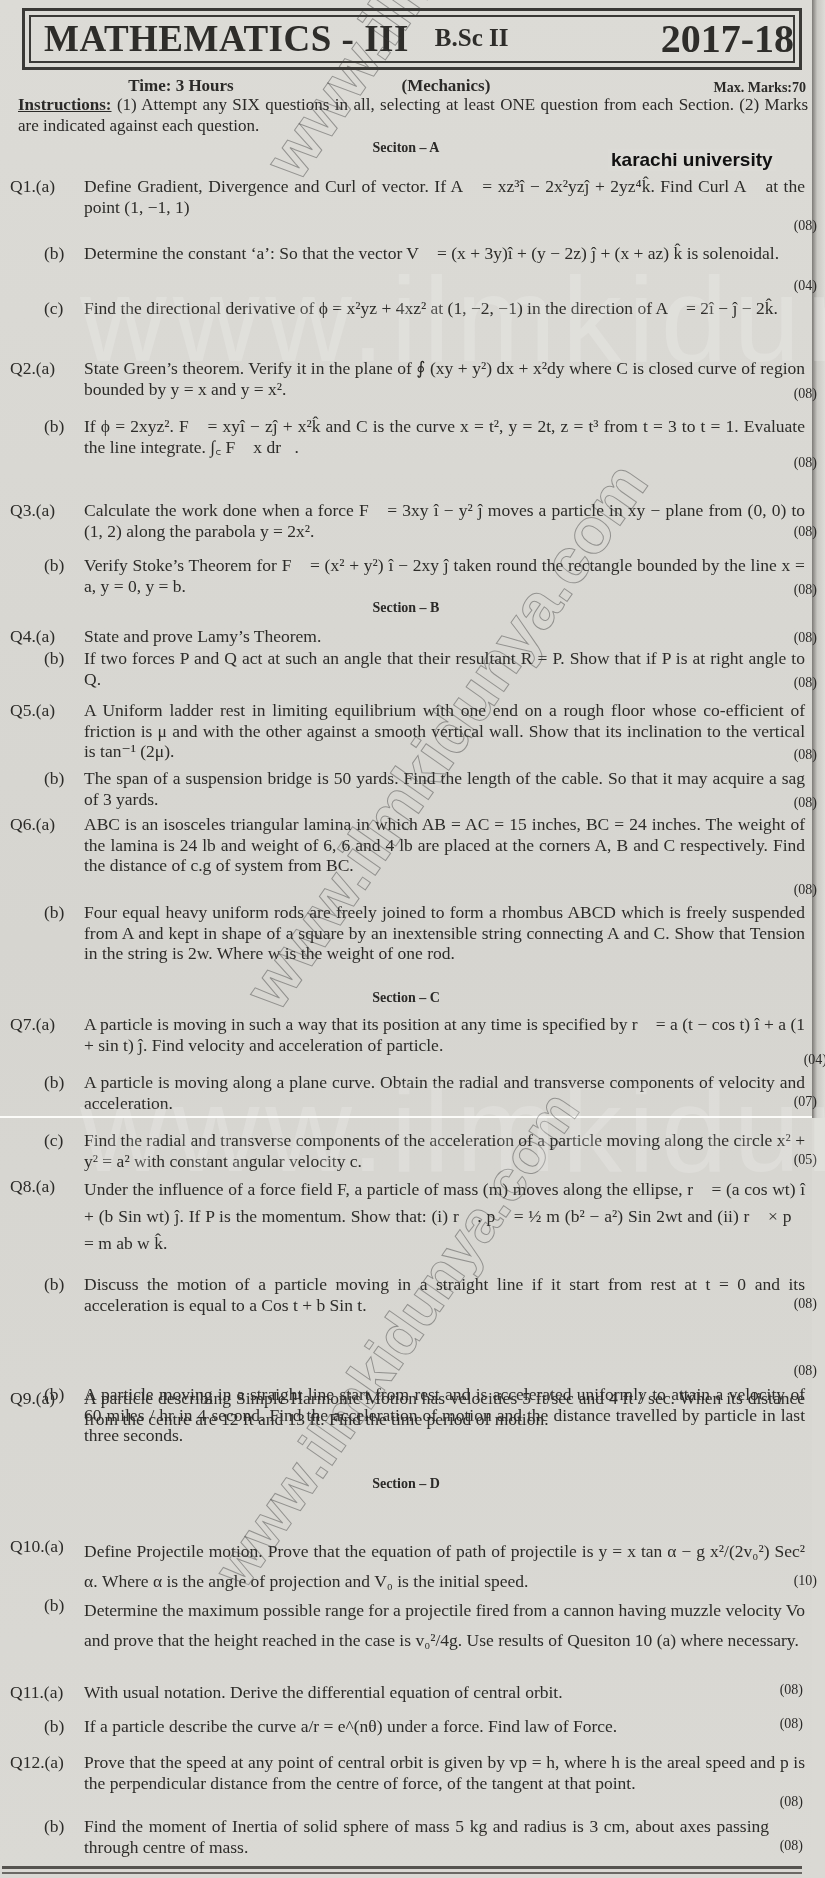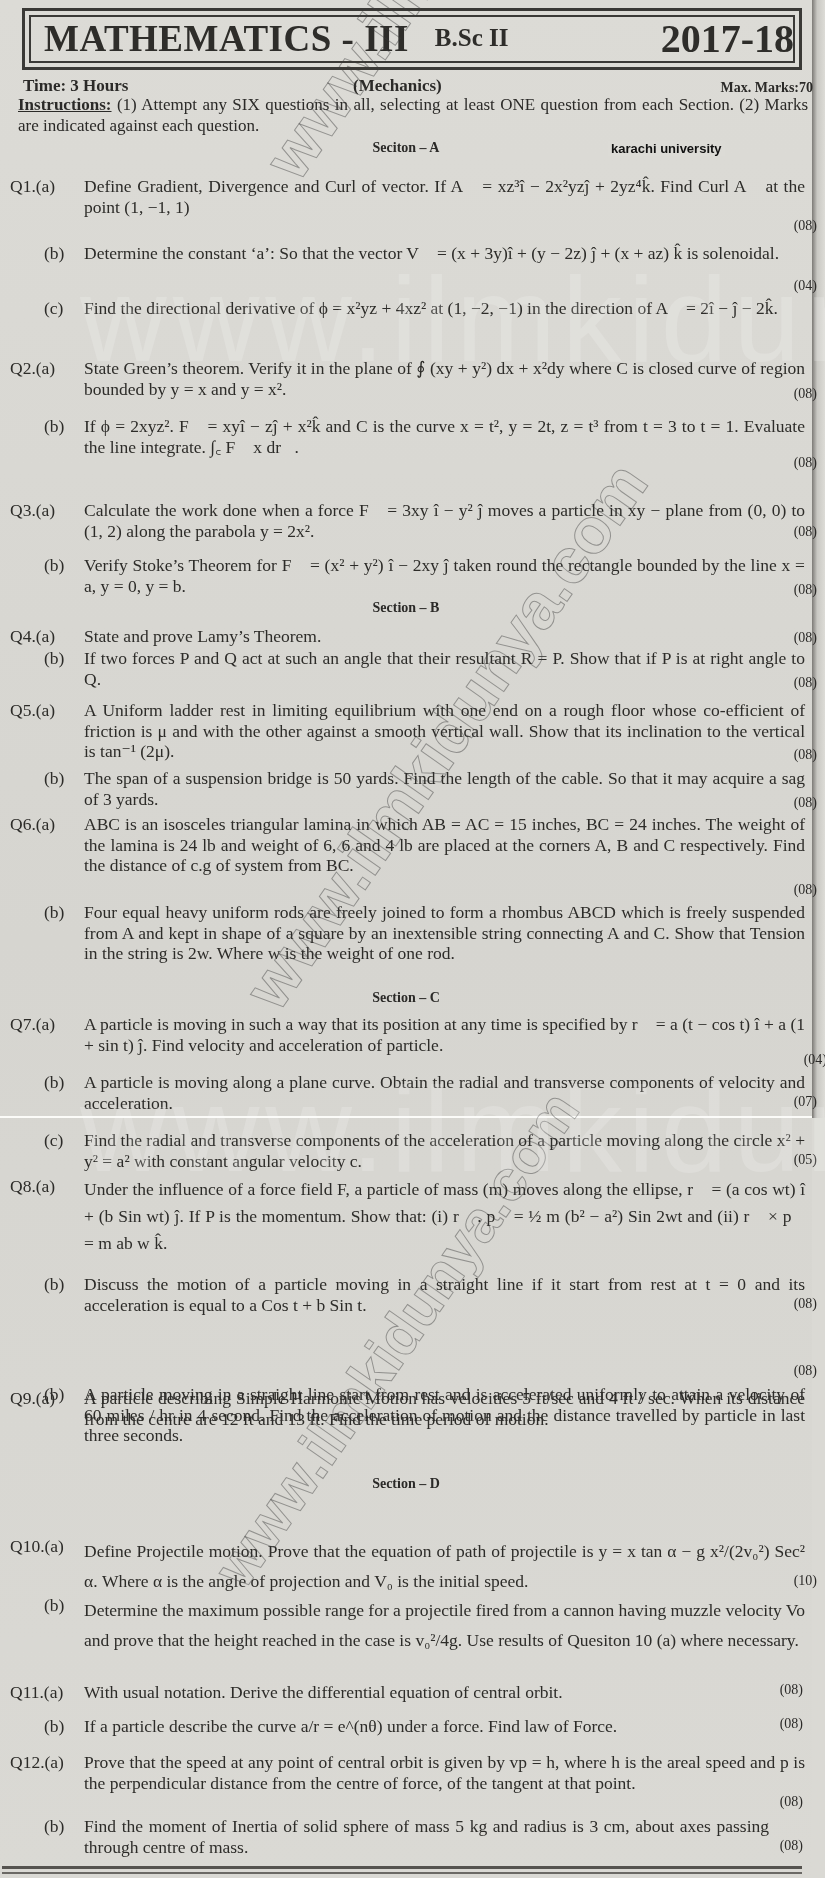--- a/index.html
+++ b/index.html
@@ -28,35 +28,35 @@
     border: 2px solid #3a3936;
   }
   .title-row {
     position: absolute; left: 44px; top: 13px; width: 750px; height: 50px;
     display: flex; align-items: center; font-weight: bold;
   }
   .title-main { font-size: 37px; letter-spacing: 0.5px; color: #2e2d2a; }
   .title-level { font-size: 25px; margin-left: 26px; color: #2e2d2a; }
   .title-year { font-size: 40px; margin-left: auto; color: #2e2d2a; }
   .meta-row {
-    position: absolute; left: 23px; top: 76px; width: 790px; height: 20px;
-    font-size: 17px; font-weight: bold; display: flex; align-items: flex-end;
+    position: absolute; left: 16px; top: 76px; width: 790px; height: 20px;
+    font-size: 17px; font-weight: bold; display: flex; align-items: flex-end; text-align: center;
   }
   .meta-row .time { width: 330px; }
   .meta-row .paper { width: 200px; }
   .meta-row .marks { margin-left: auto; }
   .instructions {
     position: absolute; left: 18px; top: 94px; width: 790px;
     font-size: 17px; line-height: 21px; text-align: justify;
   }
   .instructions .lbl { font-weight: bold; text-decoration: underline; }
   .univ-tag {
-    position: absolute; left: 608px; top: 141px;
+    position: absolute; left: 608px; top: 149px;
     font-family: "Liberation Sans", "DejaVu Sans", sans-serif;
-    font-weight: bold; font-size: 13px; color: #111;
+    font-weight: bold; font-size: 19px; color: #111;
     background: #dcdbd6; padding: 0 3px;
   }
   .section-head {
     position: absolute; width: 812px; text-align: center;
     font-size: 14px; font-weight: bold; left: 0;
   }
   .q {
     position: absolute; left: 10px; width: 795px;
     font-size: 17.5px; line-height: 20.5px; color: #2d2c29;
   }

